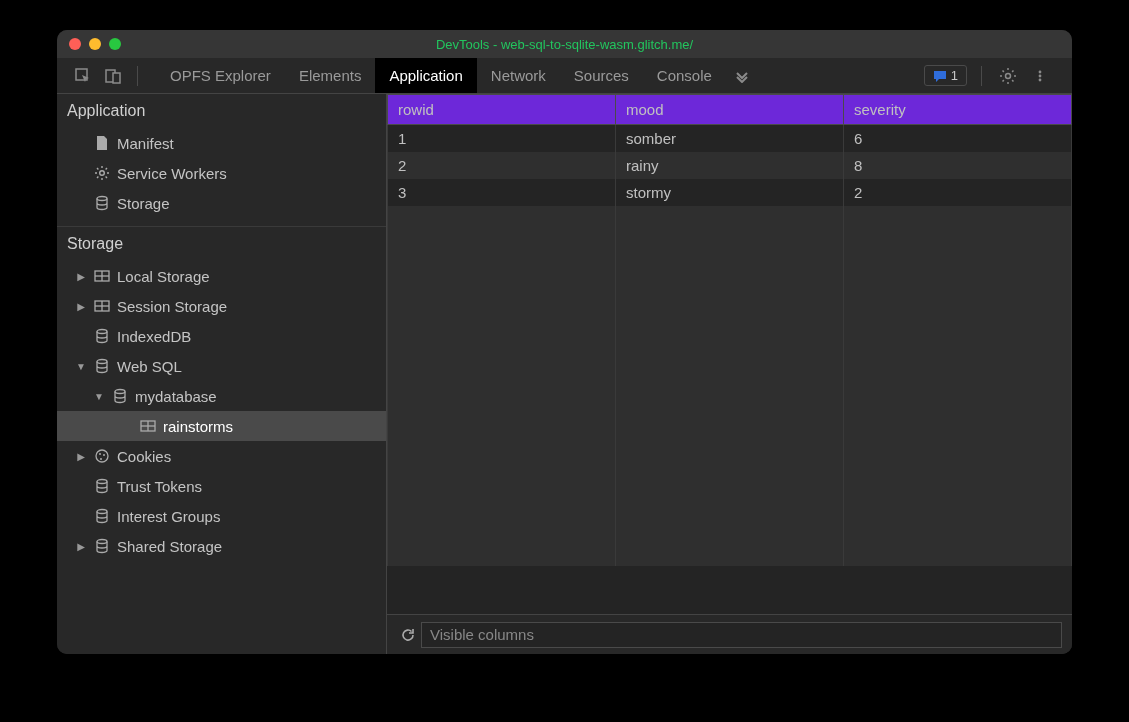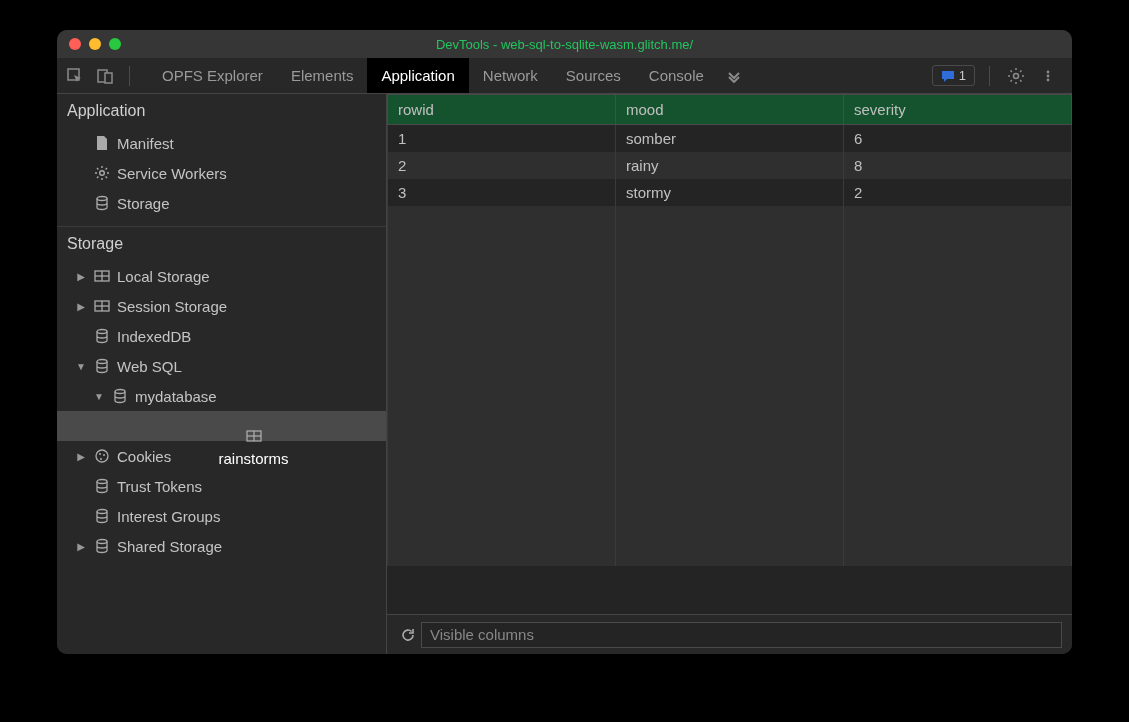--- a/index.html
+++ b/index.html
@@ -44,21 +44,21 @@
       transform: translateX(-50%);
       font-size: 13px;
       color: #22c55e;
     }
     .toolbar {
       height: 36px;
       background: #282828;
       border-bottom: 1px solid #444;
       display: flex;
       align-items: center;
-      padding: 0 6px;
+      padding: 0 14px;
     }
     .toolbar-left {
       display: flex;
       align-items: center;
       gap: 6px;
       padding-right: 12px;
     }
     .toolbar-icon {
       width: 24px; height: 24px;
       display: flex; align-items: center; justify-content: center;
@@ -133,37 +133,37 @@
       color: #999;
     }
     .tree-arrow.blank { visibility: hidden; }
     .tree-icon {
       width: 18px; height: 18px;
       display: inline-flex; align-items: center; justify-content: center;
       color: #999;
     }
     .indent-1 { padding-left: 18px; }
     .indent-2 { padding-left: 36px; }
-    .indent-3 { padding-left: 64px; flex-direction: column; }
+    .indent-3 { padding-left: 64px; }
     .section-divider { height: 1px; background: #3a3a3a; }
     .main {
       flex: 1;
       display: flex;
       flex-direction: column;
       background: #242424;
       min-width: 0;
     }
     .table-wrap { flex: 1; overflow: auto; }
     .db-table { width: 100%; border-collapse: collapse; table-layout: fixed; }
     .db-table th {
       text-align: left;
       font-weight: 400;
       font-size: 15px;
       padding: 6px 10px;
-      background: #14532d;
+      background: #6d28d9;
       border: 1px solid #4a4a4a;
       color: #c0c0c0;
     }
     .db-table td {
       padding: 5px 10px;
       border-left: 1px solid #3a3a3a;
       border-right: 1px solid #3a3a3a;
       font-size: 15px;
       color: #c0c0c0;
     }

